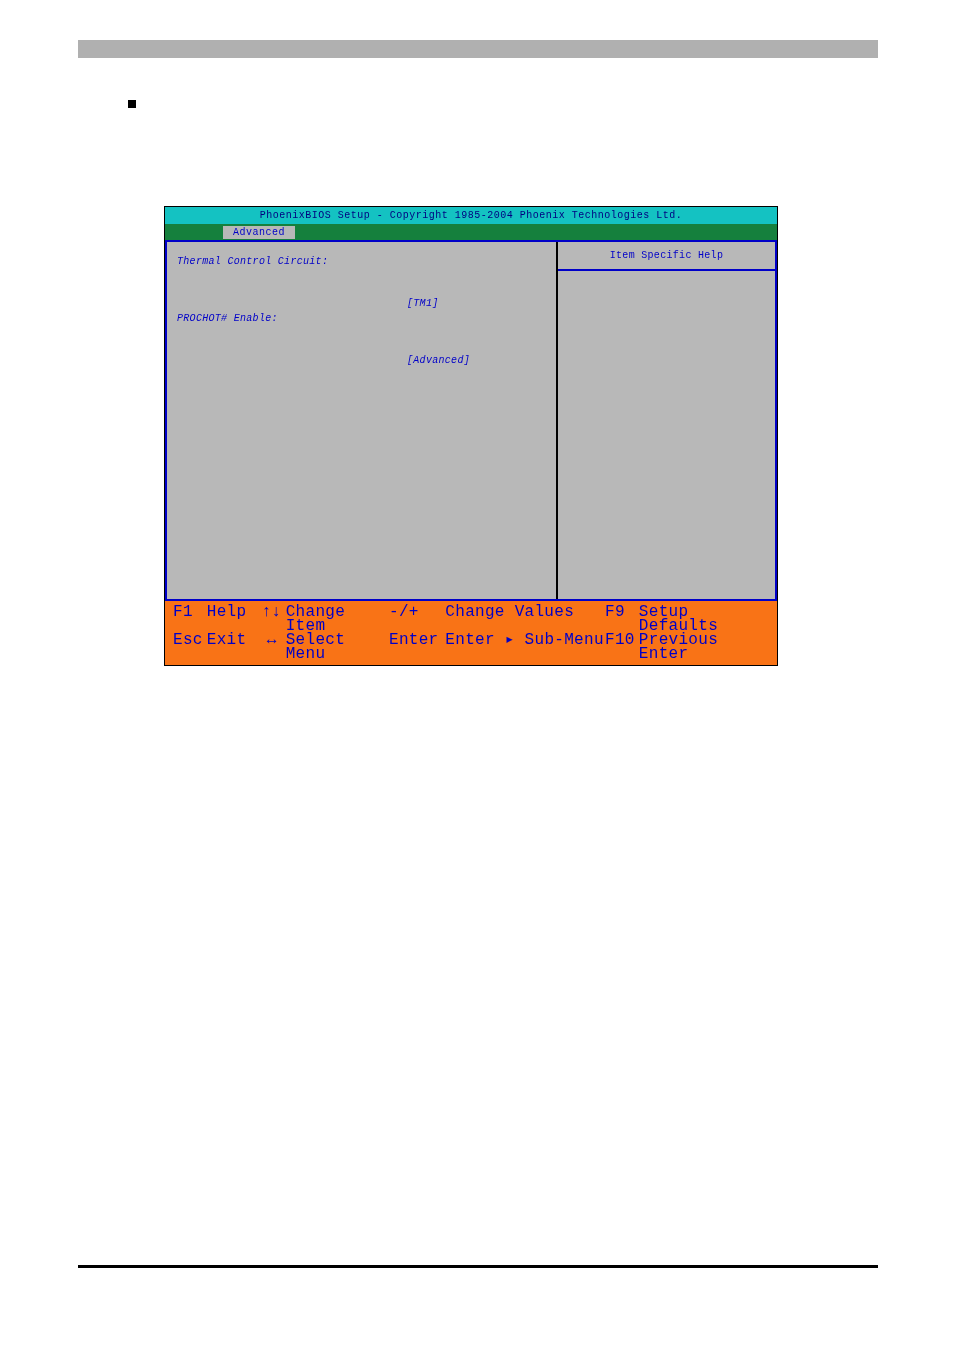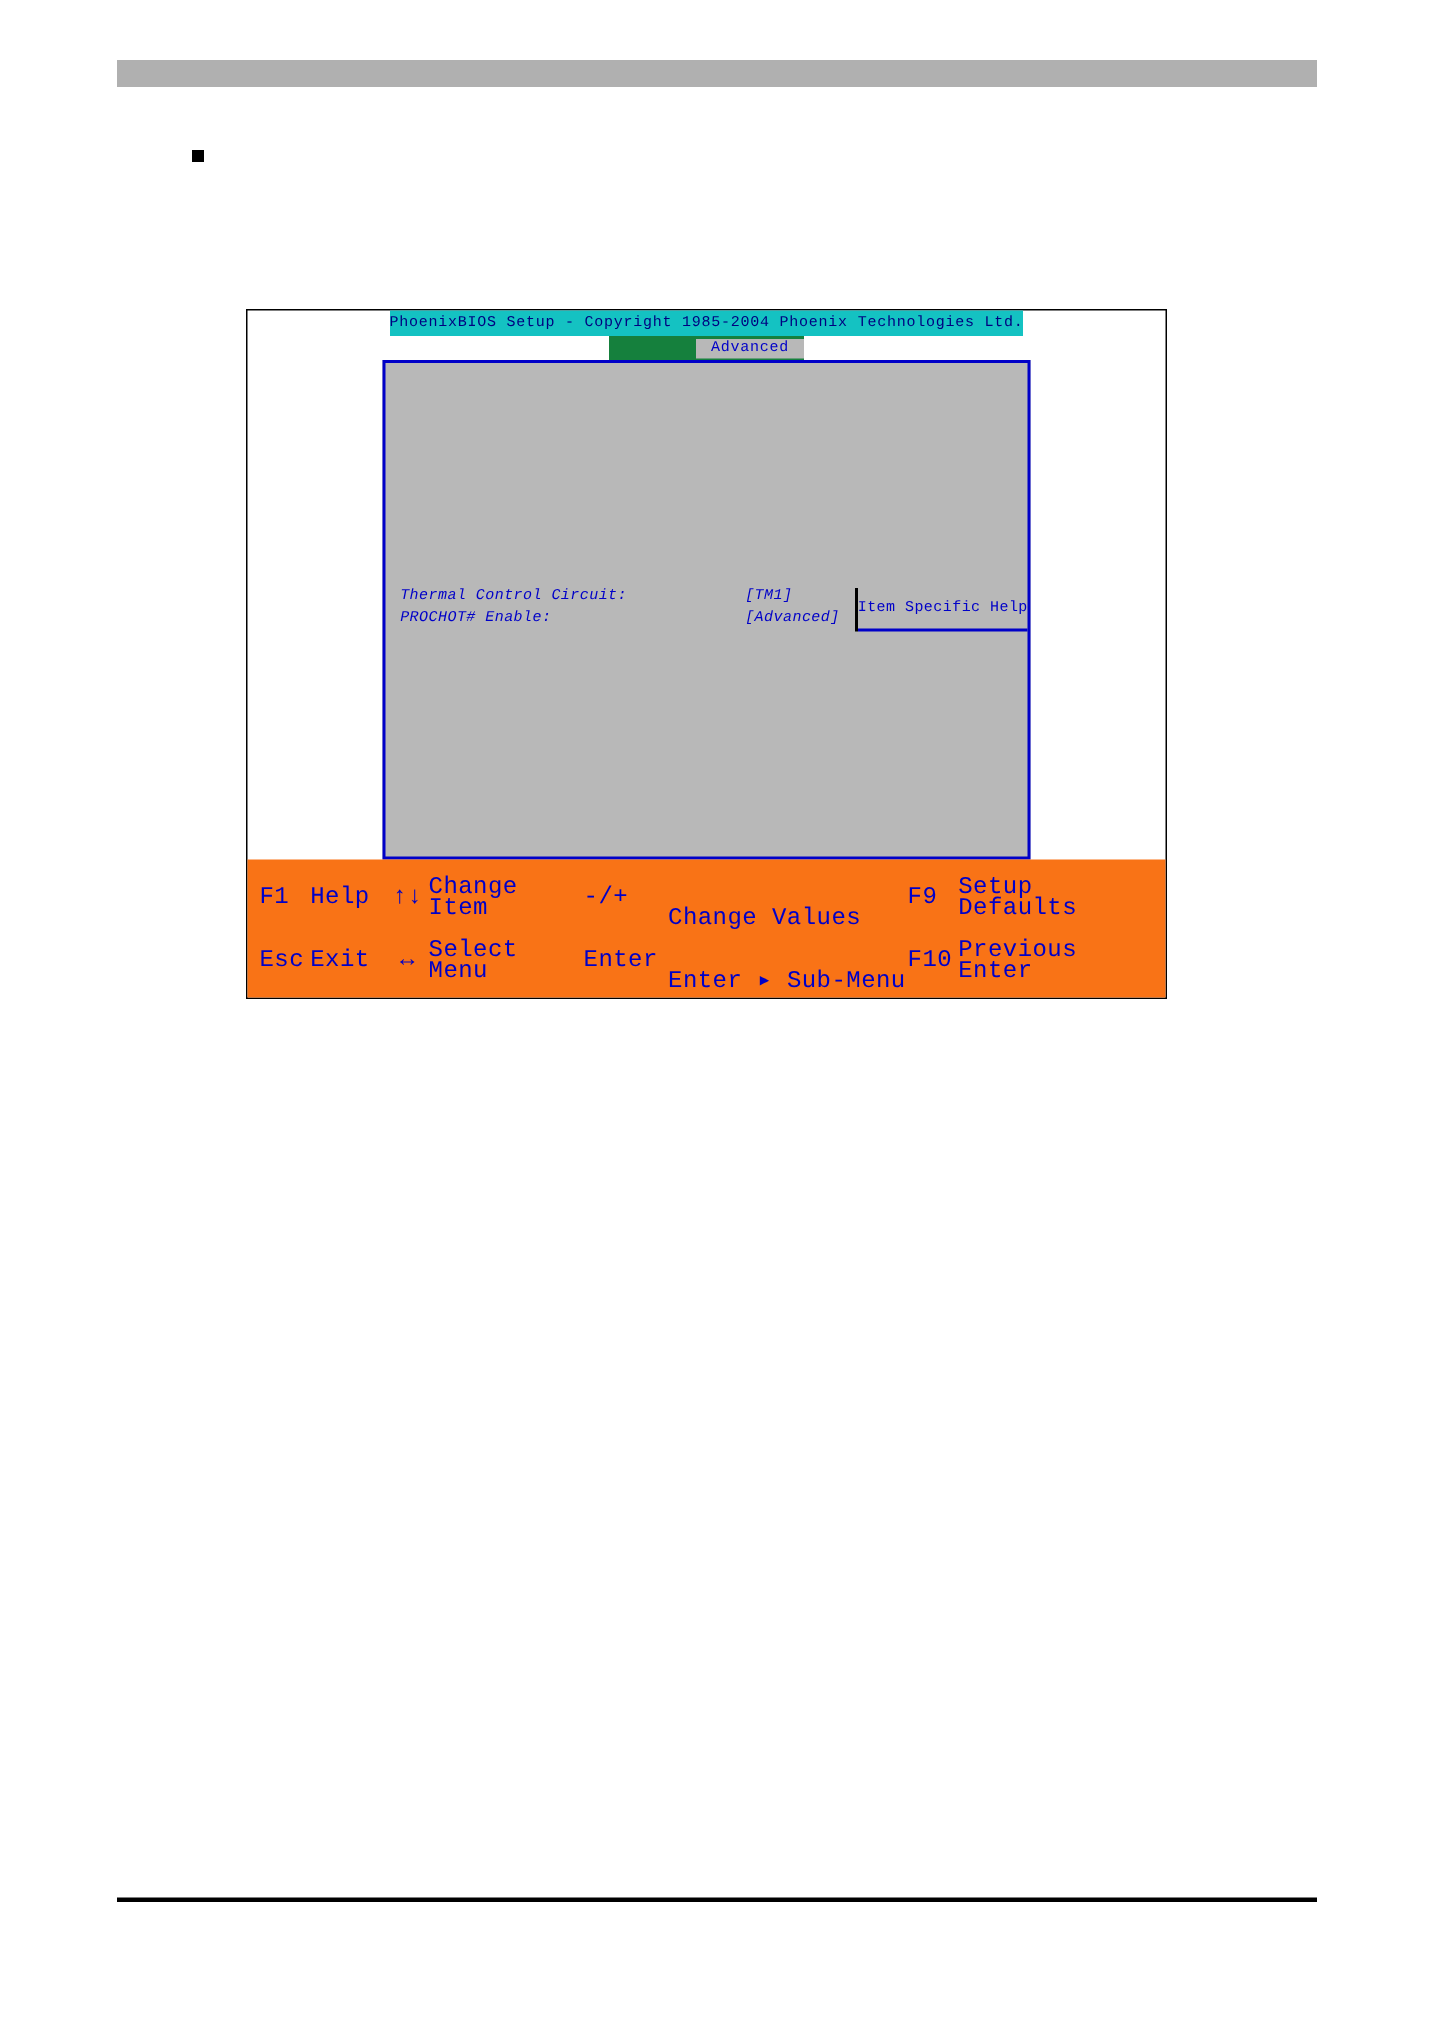--- a/index.html
+++ b/index.html
@@ -1,15 +1,15 @@
 <!DOCTYPE html>
 <html><head>
   <meta charset="utf-8">
   <style>
-    * { margin: 0; padding: 0; box-sizing: border-box; align-items: center; }
+    * { margin: 0; padding: 0; box-sizing: border-box; }
     body {
       width: 954px;
       height: 1348px;
       background: #ffffff;
       font-family: "Courier New", monospace;
       position: relative;
     }
     .top-gray-bar {
       position: absolute;
       top: 40px;
@@ -83,20 +83,21 @@
       display: flex;
       margin-bottom: 4px;
       font-style: italic;
     }
     .setting-label {
       width: 230px;
       color: #0000c8;
     }
     .setting-value {
       color: #0000c8;
+      margin-top: 42px;
     }
     .right-panel {
       flex: 1;
       border-left: 2px solid #000000;
       display: flex;
       flex-direction: column;
     }
     .help-title {
       text-align: center;
       color: #0000c8;
@@ -114,21 +115,21 @@
     }
     .footer-row {
       display: flex;
       line-height: 14px;
     }
     .fkey { width: 36px; }
     .faction { width: 54px; }
     .farrow { width: 30px; text-align: center; }
     .fselect { width: 110px; }
     .fchange-key { width: 60px; }
-    .fchange-act { width: 170px; margin-top: 28px; }
+    .fchange-act { width: 170px; }
     .ffkey2 { width: 36px; }
     .ffact2 { }
     .bottom-line {
       position: absolute;
       top: 1265px;
       left: 78px;
       width: 800px;
       height: 3px;
       background: #000;
     }

